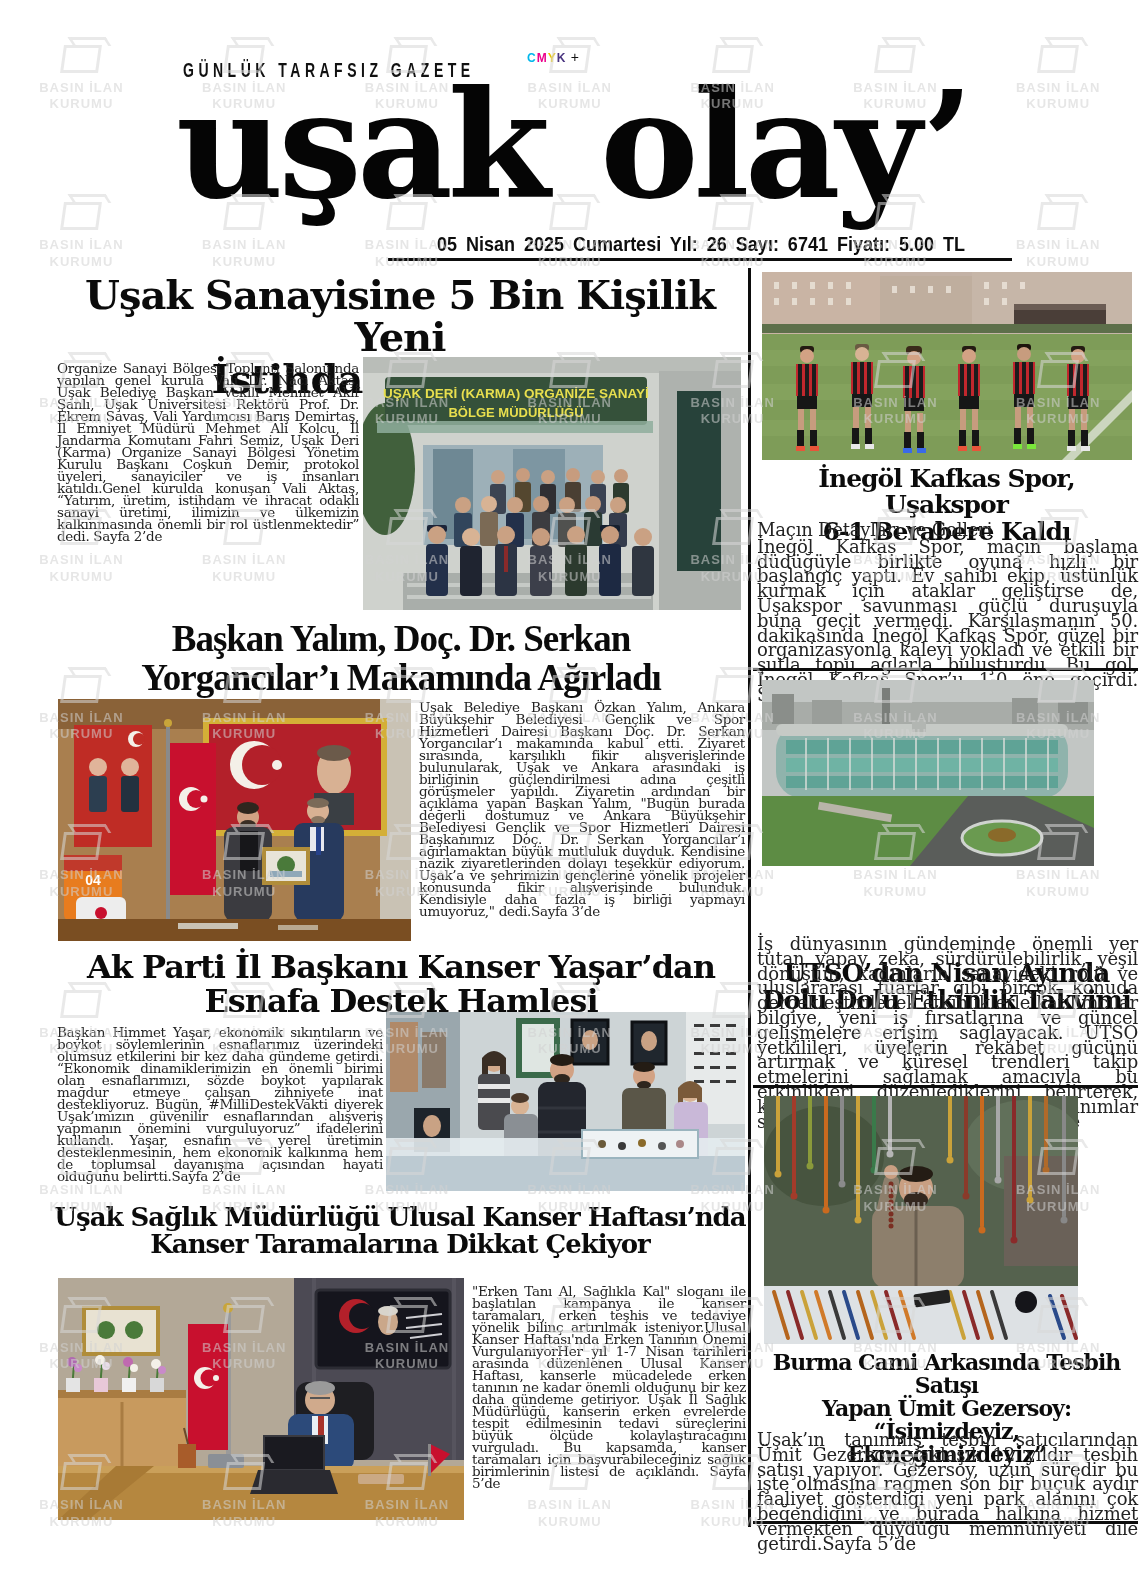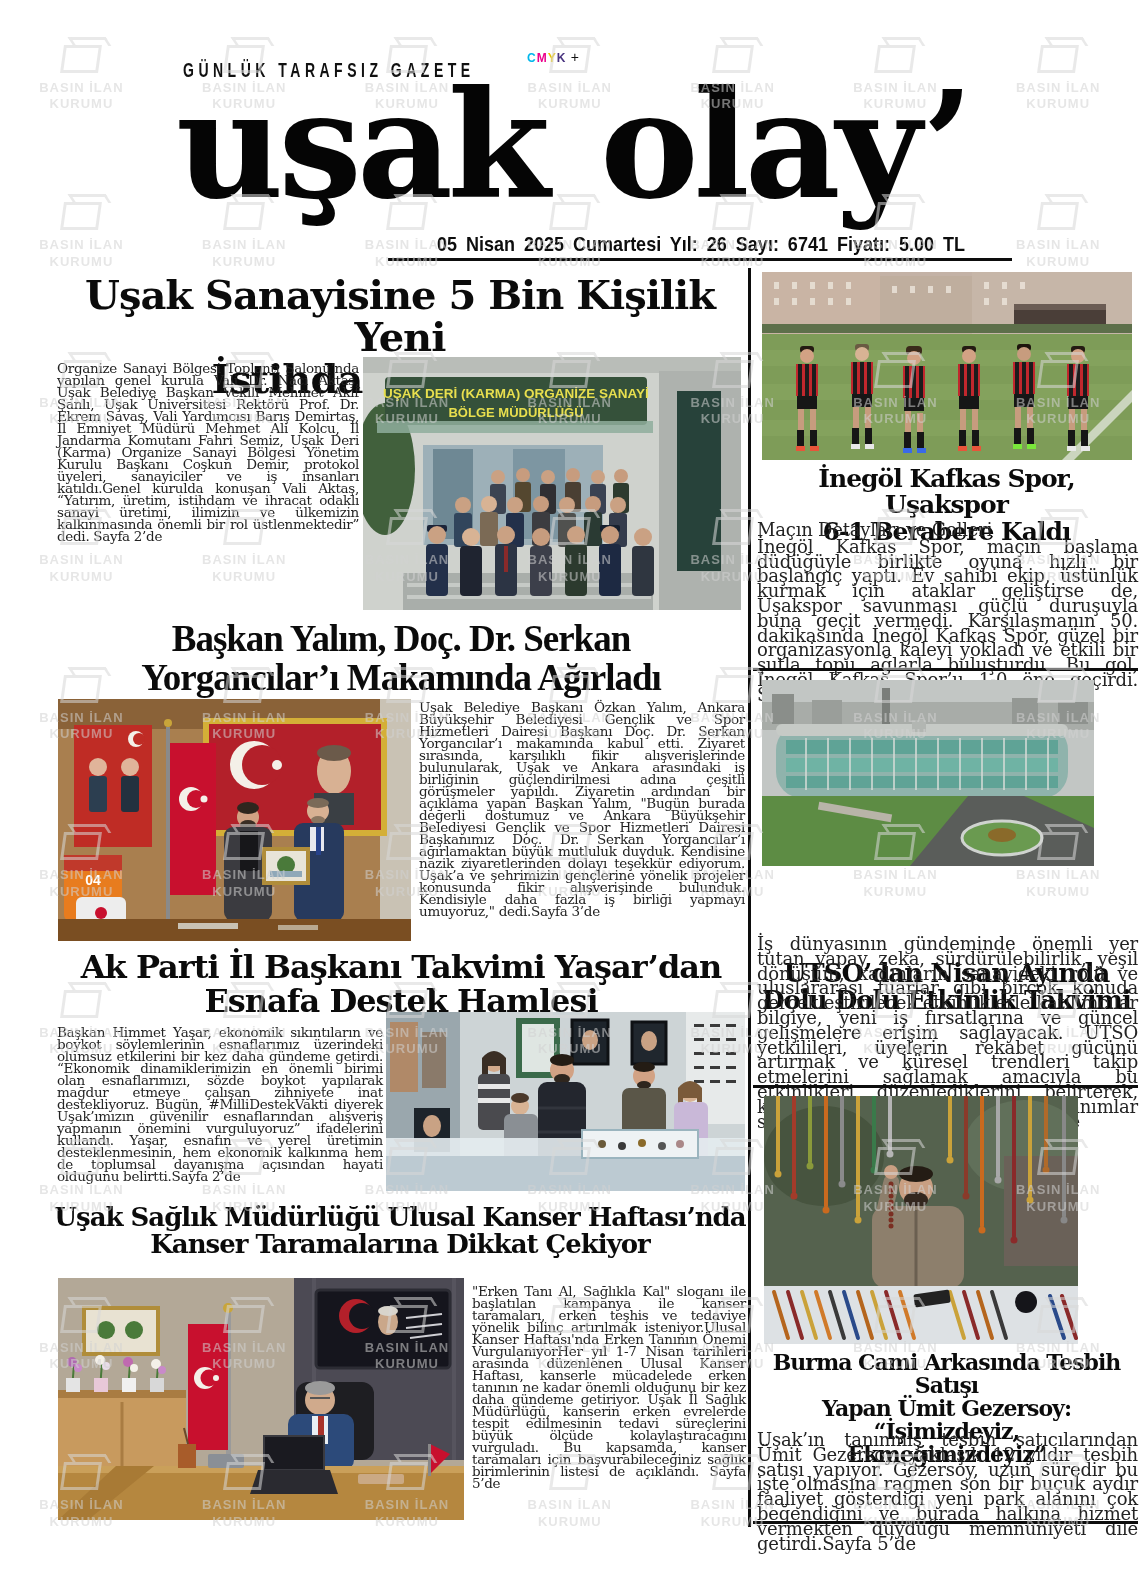--- a/index.html
+++ b/index.html
@@ -231,21 +231,21 @@
     <rect x="18" y="198" width="50" height="34" rx="6" fill="#ededed"></rect>
       <circle cx="43" cy="214" r="6" fill="#c8102e"></circle>
 
     <rect y="220" width="353" height="22" fill="#7a4e22"></rect>
     <rect x="120" y="224" width="60" height="6" fill="#c9c2b4"></rect>
       <rect x="220" y="226" width="40" height="5" fill="#b8a890"></rect>
   </svg>
 </div>
 <div class="abs body-txt body-sm" id="art2-body">Uşak Belediye Başkanı Özkan Yalım, Ankara Büyükşehir Belediyesi Gençlik ve Spor Hizmetleri Dairesi Başkanı Doç. Dr. Serkan Yorgancılar’ı makamında kabul etti. Ziyaret sırasında, karşılıklı fikir alışverişlerinde bulunularak, Uşak ve Ankara arasındaki iş birliğinin güçlendirilmesi adına çeşitli görüşmeler yapıldı. Ziyaretin ardından bir açıklama yapan Başkan Yalım, "Bugün burada değerli dostumuz ve Ankara Büyükşehir Belediyesi Gençlik ve Spor Hizmetleri Dairesi Başkanımız Doç. Dr. Serkan Yorgancılar’ı ağırlamaktan büyük mutluluk duyduk. Kendisine nazik ziyaretlerinden dolayı teşekkür ediyorum. Uşak’a ve şehrimizin gençlerine yönelik projeler konusunda fikir alışverişinde bulunduk. Kendisiyle daha fazla iş birliği yapmayı umuyoruz," dedi.Sayfa 3’de</div>
 
-<div class="abs headline" id="art3-headline">Ak Parti İl Başkanı Takvimi Yaşar’dan
+<div class="abs headline" id="art3-headline">Ak Parti İl Başkanı Kanser Yaşar’dan
 Esnafa Destek Hamlesi</div>
 <div class="abs body-txt body-sm" id="art3-body">Başkan Himmet Yaşar, ekonomik sıkıntıların ve boykot söylemlerinin esnaflarımız üzerindeki olumsuz etkilerini bir kez daha gündeme getirdi. “Ekonomik dinamiklerimizin en önemli birimi olan esnaflarımızı, sözde boykot yapılarak mağdur etmeye çalışan zihniyete inat destekliyoruz. Bugün, #MilliDestekVakti diyerek Uşak’ımızın güvenilir esnaflarından alışveriş yapmanın önemini vurguluyoruz” ifadelerini kullandı. Yaşar, esnafın ve yerel üretimin desteklenmesinin, hem ekonomik kalkınma hem de toplumsal dayanışma açısından hayati olduğunu belirtti.Sayfa 2’de</div>
 <div class="abs photo" id="art3-photo">
   <svg viewBox="0 0 359 179" preserveAspectRatio="none">
     <rect width="359" height="179" fill="#cdd4d6"></rect>
     <rect width="74" height="179" fill="#9aa7ad"></rect>
     <rect x="4" y="10" width="28" height="70" fill="#b08968"></rect>
       <rect x="36" y="20" width="24" height="56" fill="#8a7a6a"></rect>
     <rect x="28" y="96" width="36" height="44" fill="#1d242b"></rect>
       <ellipse cx="46" cy="114" rx="9" ry="11" fill="#c9a284"></ellipse>

